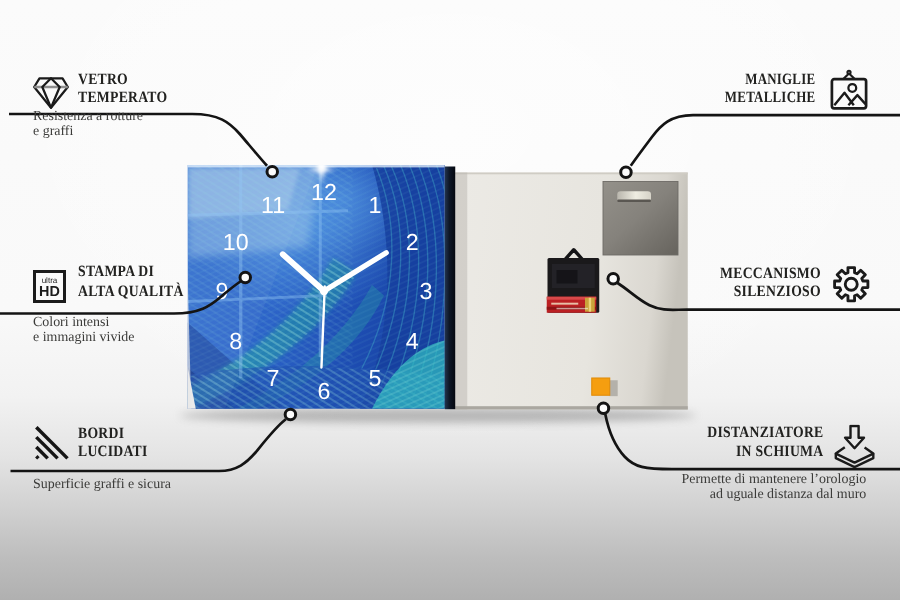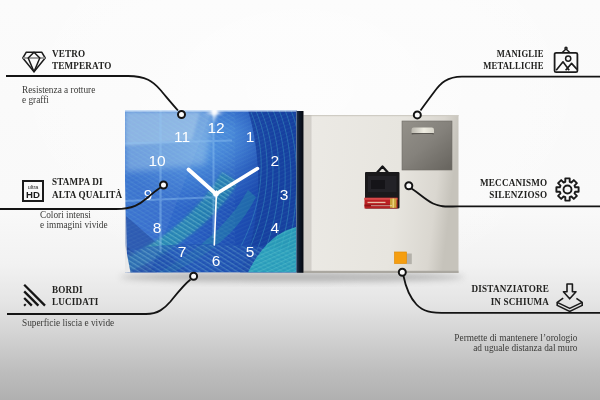--- a/index.html
+++ b/index.html
@@ -229,27 +229,27 @@
 </svg>
 <svg class="ico" style="left:555px;top:283px" width="30" height="29" viewBox="0 0 30 29">
  <g fill="none" stroke="#1b1b1b" stroke-width="1.6" stroke-linejoin="round">
   <path d="M12,1 H17.4 V8.8 H21 L14.7,15.8 L8.4,8.8 H12 Z"></path>
   <path d="M8.2,15.2 L2.2,19.4 L14.7,25.4 L27.2,19.4 L21.4,15.4"></path>
   <path d="M2.2,19.4 V22.4 L14.7,28.4 L27.2,22.4 V19.4"></path>
  </g>
 </svg>
 
 <div class="t" style="left:52px;top:47.5px">VETRO<br>TEMPERATO</div>
-<div class="d" style="left:22px;top:85px">Resistenza a rotture<br>e graffi</div>
+<div class="d" style="left:22px;top:73px">Resistenza a rotture<br>e graffi</div>
 
 <div class="t" style="left:52px;top:176px">STAMPA DI<br>ALTA QUALITÀ</div>
-<div class="d" style="left:40px;top:209.5px">Colori intensi<br>e immagini vivide</div>
+<div class="d" style="left:22px;top:209.5px">Colori intensi<br>e immagini vivide</div>
 
 <div class="t" style="left:52px;top:283.5px">BORDI<br>LUCIDATI</div>
-<div class="d" style="left:22px;top:317.5px">Superficie liscia e vivide</div>
+<div class="d" style="left:22px;top:317.5px">Superficie graffi e sicura</div>
 
 <div class="t r" style="right:56px;top:47.5px;transform:scaleX(.82)">MANIGLIE<br>METALLICHE</div>
 
 <div class="t r" style="right:53px;top:176.5px">MECCANISMO<br>SILENZIOSO</div>
 
 <div class="t r" style="right:51.5px;top:283px">DISTANZIATORE<br>IN SCHIUMA</div>
-<div class="d r" style="right:22.5px;top:333px">Permette di mantenere l’orologio<br>ad uguale distanza dal muro</div>
+<div class="d r" style="right:22.5px;top:315px">Permette di mantenere l’orologio<br>ad uguale distanza dal muro</div>
 
 </div>
 </body></html>

